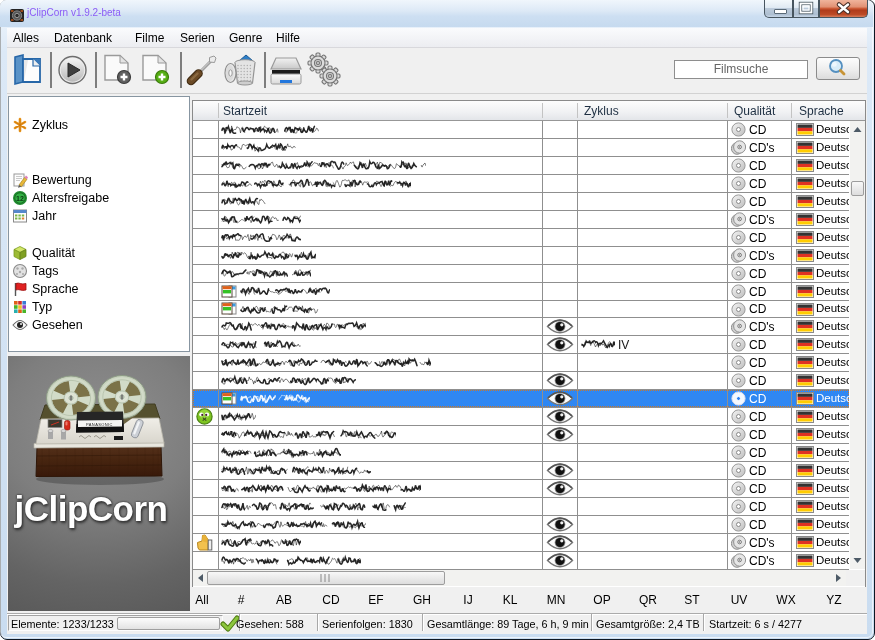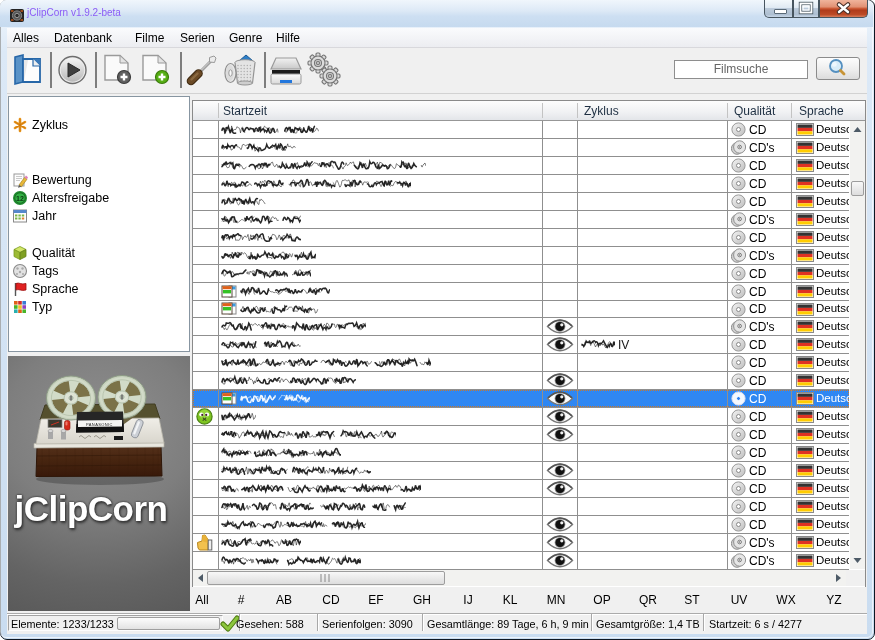--- a/index.html
+++ b/index.html
@@ -209,44 +209,52 @@
           <rect x="2" y="6.2" width="3.6" height="3.6" fill="#48b428"></rect>
           <rect x="6.2" y="6.2" width="3.6" height="3.6" fill="#f0c020"></rect>
           <rect x="10.4" y="6.2" width="3.6" height="3.6" fill="#9040c0"></rect>
           <rect x="2" y="10.4" width="3.6" height="3.6" fill="#28b0b0"></rect>
           <rect x="6.2" y="10.4" width="3.6" height="3.6" fill="#e06018"></rect>
           <rect x="10.4" y="10.4" width="3.6" height="3.6" fill="#48b428"></rect>
         </g>
       </svg>
       <span>Typ</span>
     </div>
+    <div class="li" style="top:219.39999999999998px">
+      <svg width="16" height="16" viewBox="0 0 16 16">
+        <path d="M1 8 Q5 3.5 8 3.5 Q11 3.5 15 8 Q11 12.5 8 12.5 Q5 12.5 1 8 Z" fill="#f8f8f8" stroke="#666" stroke-width="1.1"></path>
+        <circle cx="8" cy="8" r="3" fill="#222"></circle>
+        <circle cx="9" cy="7" r="1" fill="#eee"></circle>
+      </svg>
+      <span>Gesehen</span>
+    </div>
   </div>
 <div id="logo"></div>
 <div id="logotext">jClipCorn</div>
 <div id="tablewrap"></div>
 <div id="thead"></div>
 <div id="tbody"></div>
 <div id="tabs"></div>
 <div id="status"></div>
 <div id="statusitems" style="position: absolute; left: 0px; top: 0px;">
     <div style="position:absolute;left:8px;top:615px;width:213px;height:14px;border-top:1px solid #a2a2a2;border-left:1px solid #a2a2a2;border-bottom:1px solid #fdfdfd;border-right:1px solid #fdfdfd"></div>
     <div class="st" style="left:11px">Elemente: 1233/1233</div>
     <div id="progress"></div>
     <svg width="20" height="18" style="position:absolute;left:220px;top:615px">
       <path d="M3 9 L8 14 L17 3" fill="none" stroke="#4e7a10" stroke-width="5" stroke-linecap="round" stroke-linejoin="round"></path>
       <path d="M3 9 L8 14 L17 3" fill="none" stroke="#8cc63e" stroke-width="3" stroke-linecap="round" stroke-linejoin="round"></path>
     </svg>
     <div class="ssep" style="left:239px"></div>
     <div class="st" style="left:236px">Gesehen: 588</div>
     <div class="ssep" style="left:317px"></div>
-    <div class="st" style="left:322px">Serienfolgen: 3090</div>
+    <div class="st" style="left:322px">Serienfolgen: 1830</div>
     <div class="ssep" style="left:422px"></div>
     <div class="st" style="left:427px">Gesamtlänge: 89 Tage, 6 h, 9 min</div>
     <div class="ssep" style="left:591px"></div>
-    <div class="st" style="left:596px">Gesamtgröße: 1,4 TB</div>
+    <div class="st" style="left:596px">Gesamtgröße: 2,4 TB</div>
     <div class="ssep" style="left:703px"></div>
     <div class="st" style="left:709px">Startzeit: 6 s / 4277</div>
   </div>
 <div class="hsep" style="left:218px"></div>
 <div class="hsep" style="left:542px"></div>
 <div class="hsep" style="left:577px"></div>
 <div class="hsep" style="left:727px"></div>
 <div class="hsep" style="left:791px"></div>
 <div class="hlabel" style="left:223px">Startzeit</div>
 <div class="hlabel" style="left:584px">Zyklus</div>

